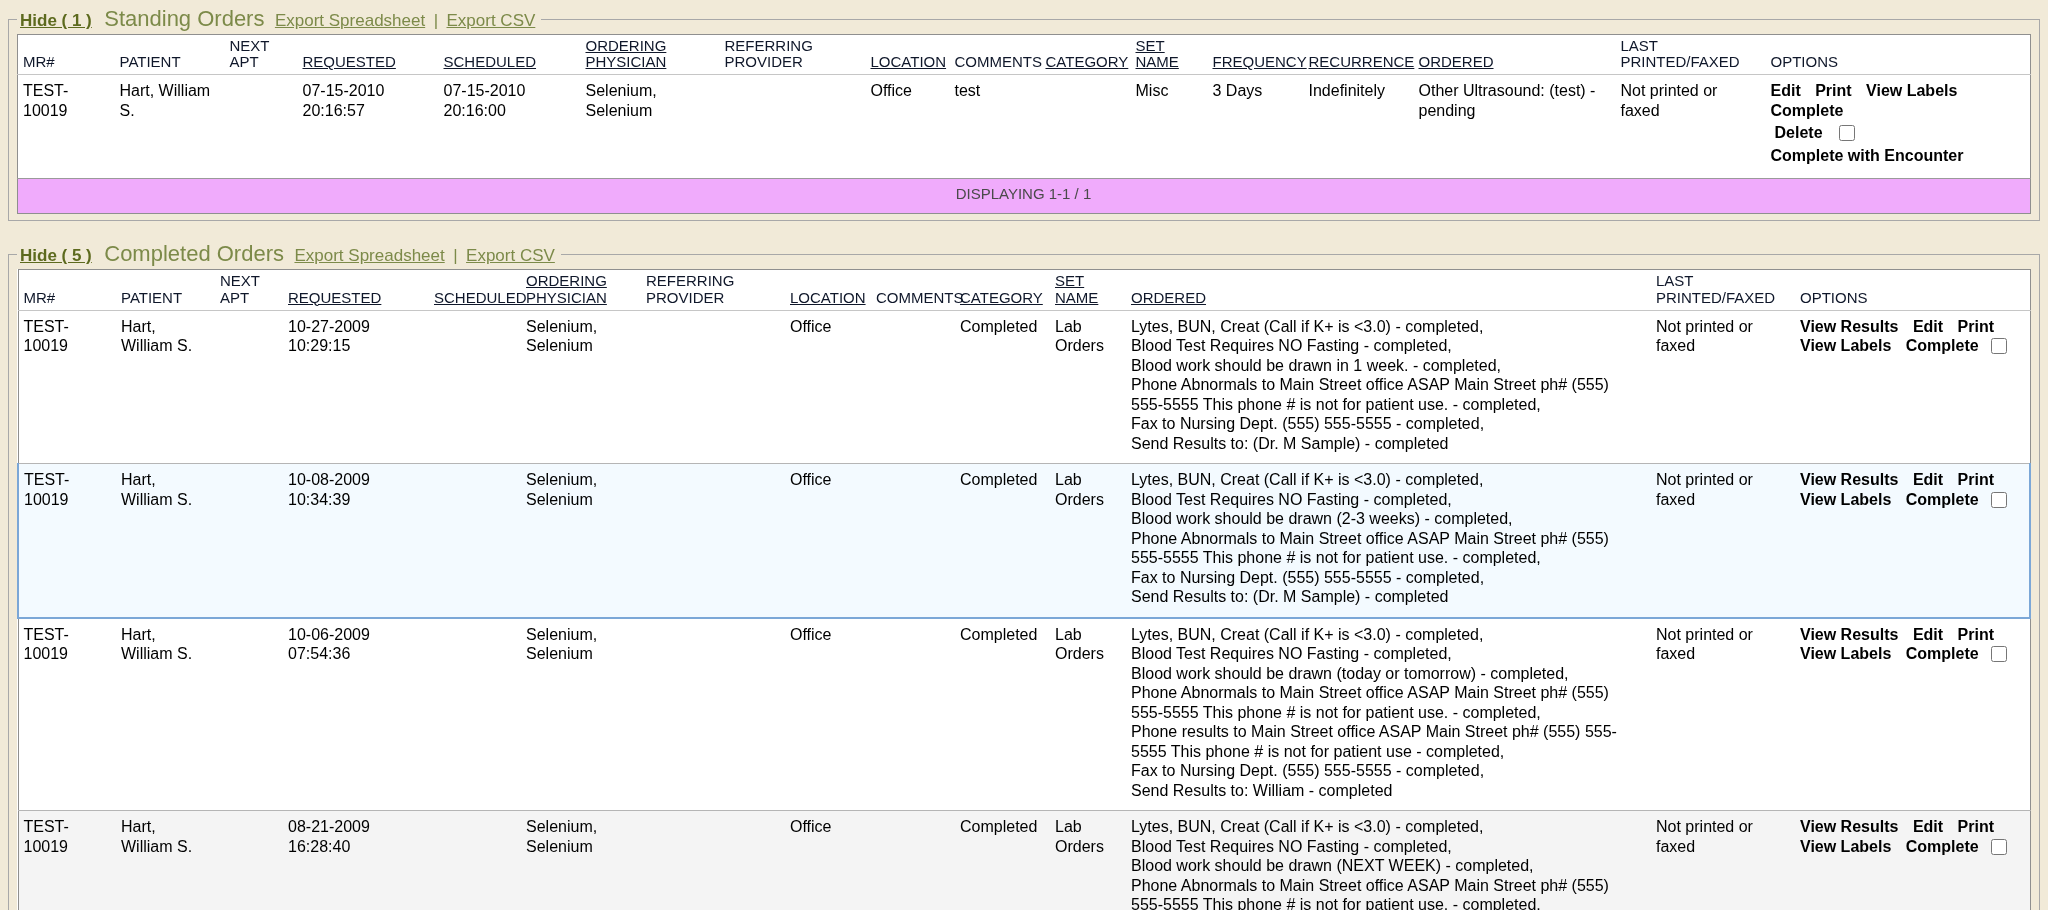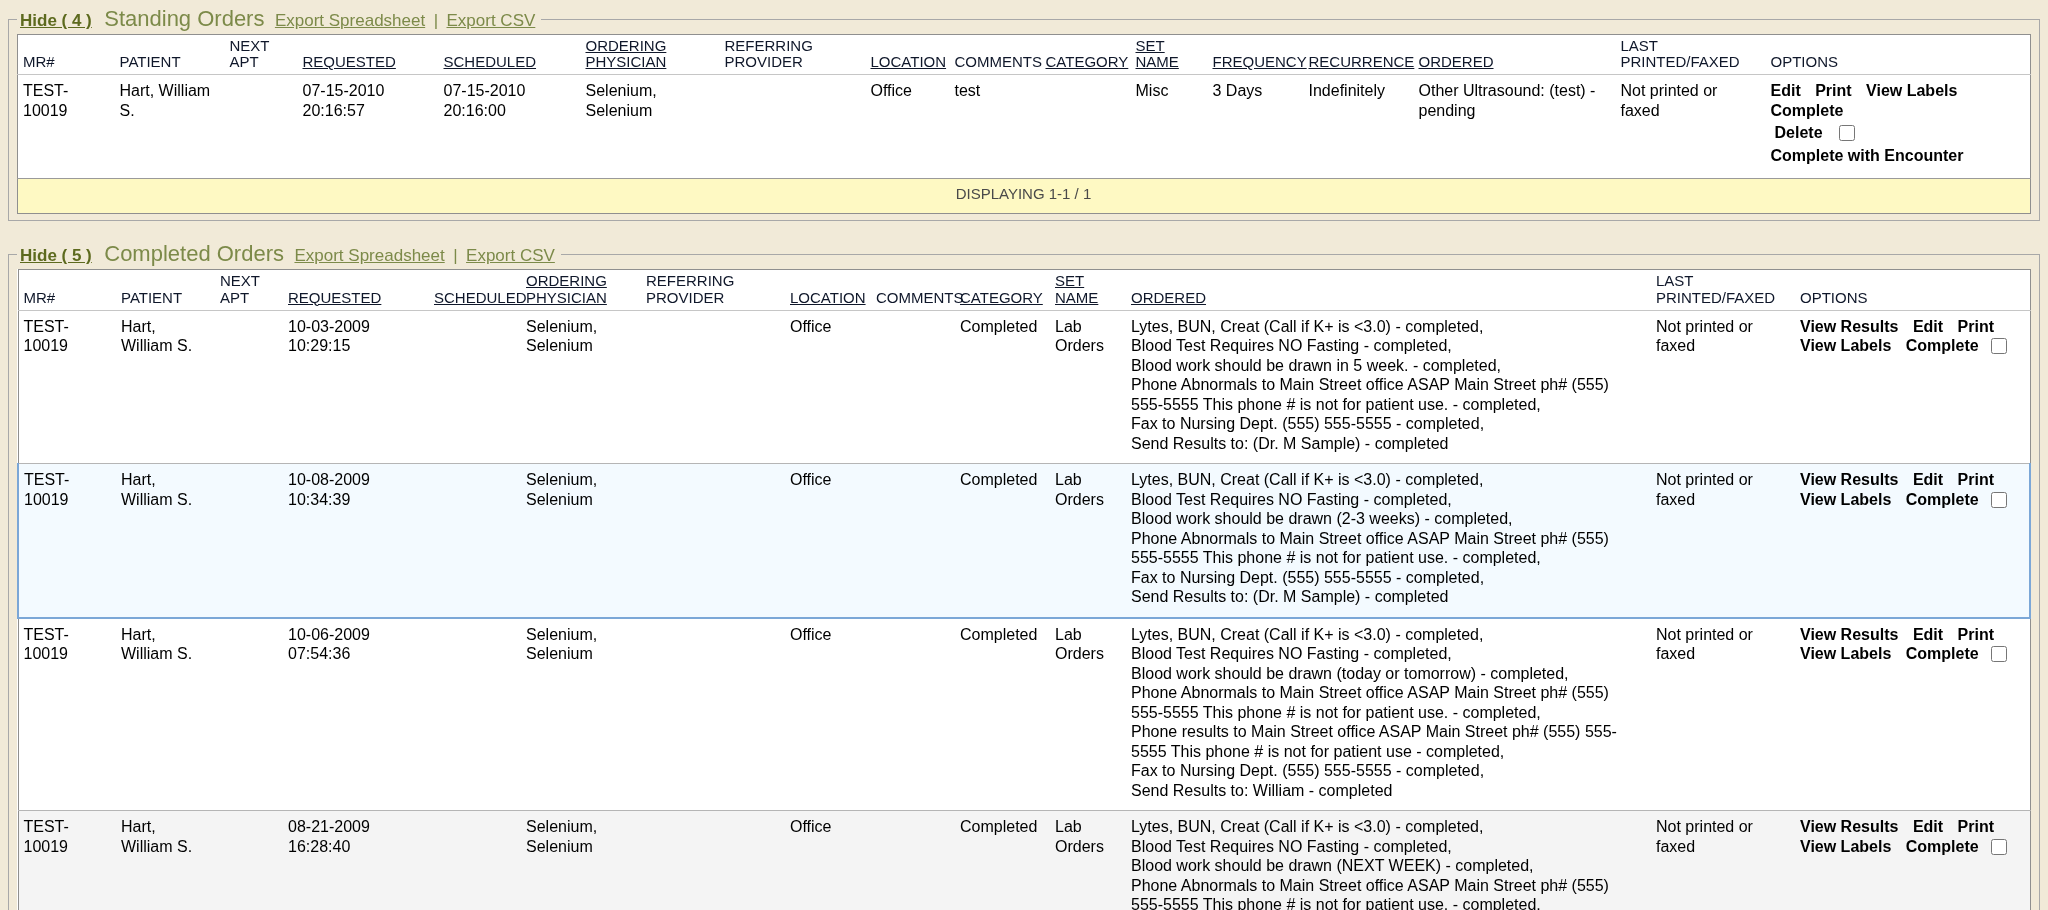--- a/index.html
+++ b/index.html
@@ -70,21 +70,21 @@
   }
   table.orders-table tbody tr { border-top: 1px solid #B5B5B5; }
   table.orders-table tbody tr:first-child { border-top: none; }
   tr.selected {
     background: #F3FAFF;
     border: 2px solid #7BA7D7;
   }
   tr.alt { background: #F4F4F4; }
   td.displaying {
     text-align: center;
-    background: #fef9c3;
+    background: #f0abfc;
     color: #4A4A4A;
     font-size: 15px;
     padding: 5px 0 6px 0;
     border-top: 1px solid #9A9A9A;
   }
   .opt-link {
     color: #000;
     cursor: pointer;
     margin-right: 10px;
     font-weight: bold;
@@ -96,21 +96,21 @@
     margin: 0 0 0 2px;
     vertical-align: -3px;
   }
   .ordered-line { min-height: 0; }
 </style>
 </head>
 <body>
 
 <fieldset class="section">
   <legend>
-    <a class="hide-link">Hide ( 4 )</a>
+    <a class="hide-link">Hide ( 1 )</a>
     <span class="section-title">Standing Orders</span>
     <a class="export-link">Export Spreadsheet</a>
     <span class="export-sep">|</span>
     <a class="export-link">Export CSV</a>
   </legend>
   <table class="orders-table">
     <colgroup>
       <col style="width:97px">
         <col style="width:110px">
         <col style="width:73px">
@@ -232,32 +232,32 @@
         <th>LAST PRINTED/FAXED</th>
         <th>OPTIONS</th>
       </tr>
     </thead>
     <tbody>
 
       <tr>
         <td>TEST-10019</td>
         <td>Hart, William S.</td>
         <td></td>
-        <td>10-03-2009 10:29:15</td>
+        <td>10-27-2009 10:29:15</td>
         <td></td>
         <td>Selenium, Selenium</td>
         <td></td>
         <td>Office</td>
         <td></td>
         <td>Completed</td>
         <td>Lab Orders</td>
         <td>
           <div class="ordered-line">Lytes, BUN, Creat (Call if K+ is &lt;3.0) - completed,</div>
           <div class="ordered-line">Blood Test Requires NO Fasting - completed,</div>
-          <div class="ordered-line">Blood work should be drawn in 5 week. - completed,</div>
+          <div class="ordered-line">Blood work should be drawn in 1 week. - completed,</div>
           <div class="ordered-line">Phone Abnormals to Main Street office ASAP Main Street ph# (555) 555-5555 This phone # is not for patient use. - completed,</div>
           <div class="ordered-line">Fax to Nursing Dept. (555) 555-5555 - completed,</div>
           <div class="ordered-line">Send Results to: (Dr. M Sample) - completed</div>
           <div class="ordered-line"></div>
         </td>
         <td>Not printed or faxed</td>
         <td>
           <a class="opt-link">View Results</a>
           <a class="opt-link">Edit</a>
           <a class="opt-link">Print</a>

